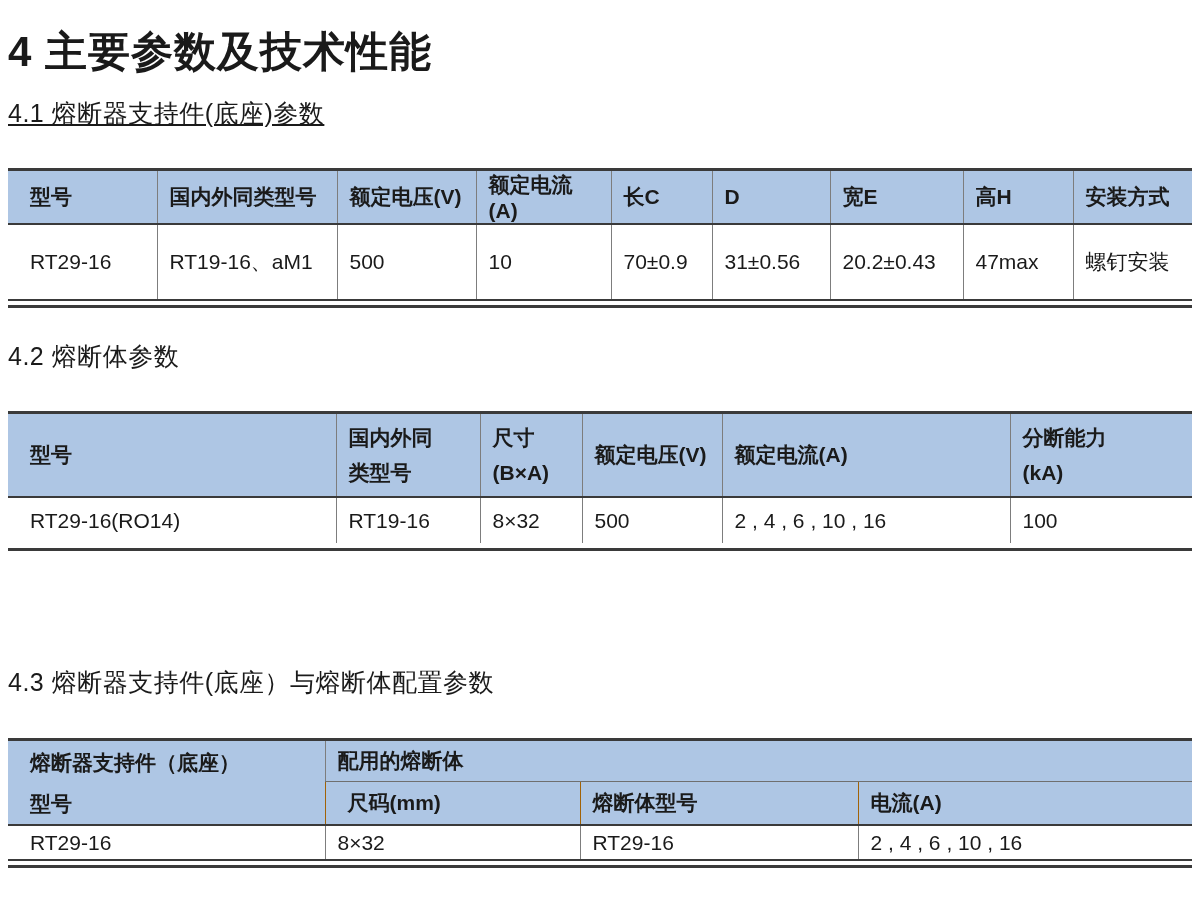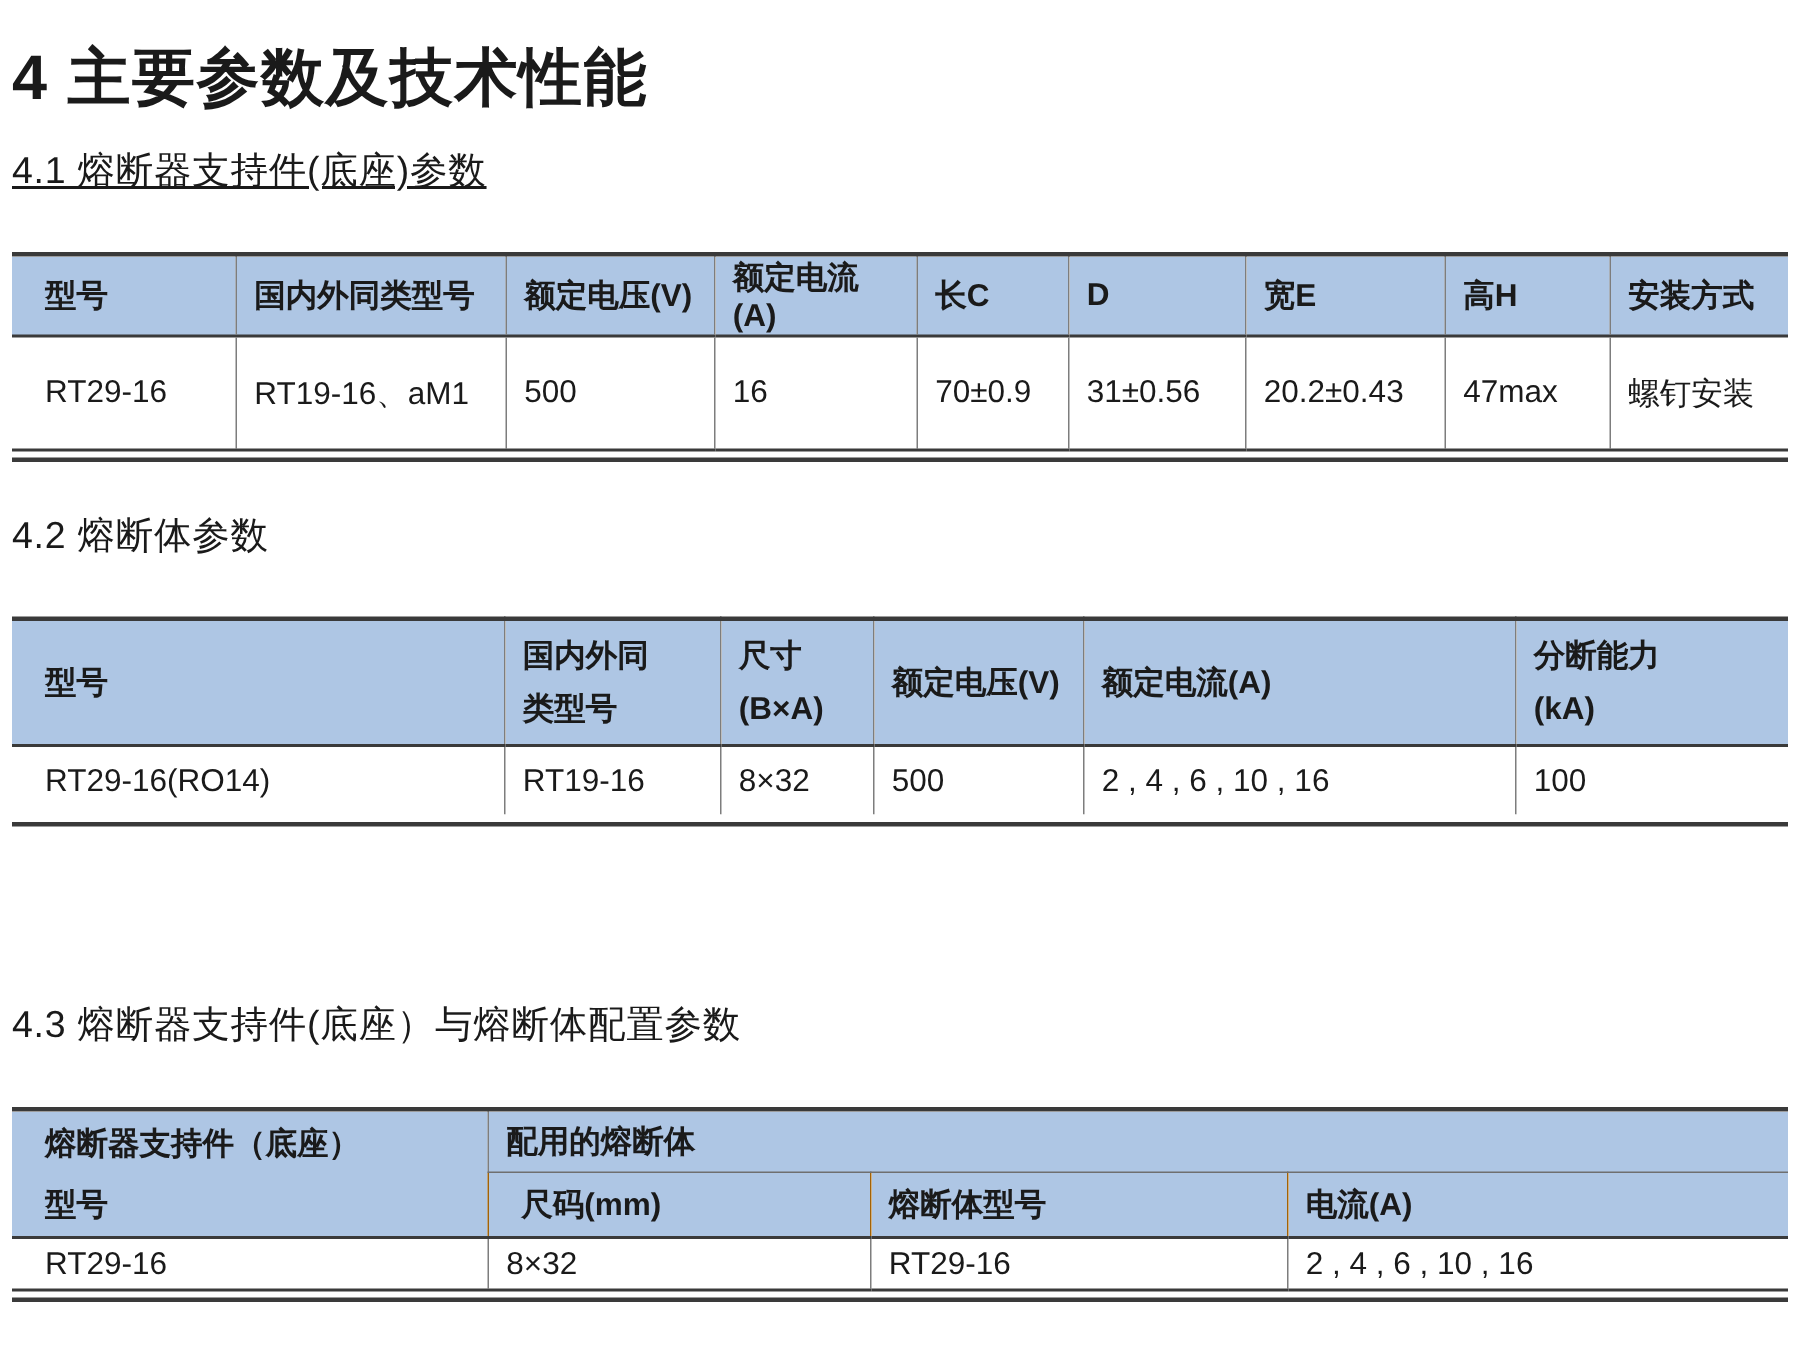--- a/index.html
+++ b/index.html
@@ -85,21 +85,21 @@
       <th>长C</th>
       <th>D</th>
       <th>宽E</th>
       <th>高H</th>
       <th>安装方式</th>
     </tr>
     <tr>
       <td>RT29-16</td>
       <td>RT19-16、aM1</td>
       <td>500</td>
-      <td>16</td>
+      <td>10</td>
       <td>70±0.9</td>
       <td>31±0.56</td>
       <td>20.2±0.43</td>
       <td>47max</td>
       <td>螺钉安装</td>
     </tr>
   </tbody>
     </table>
   <div class="t-end"></div>
 </div>

